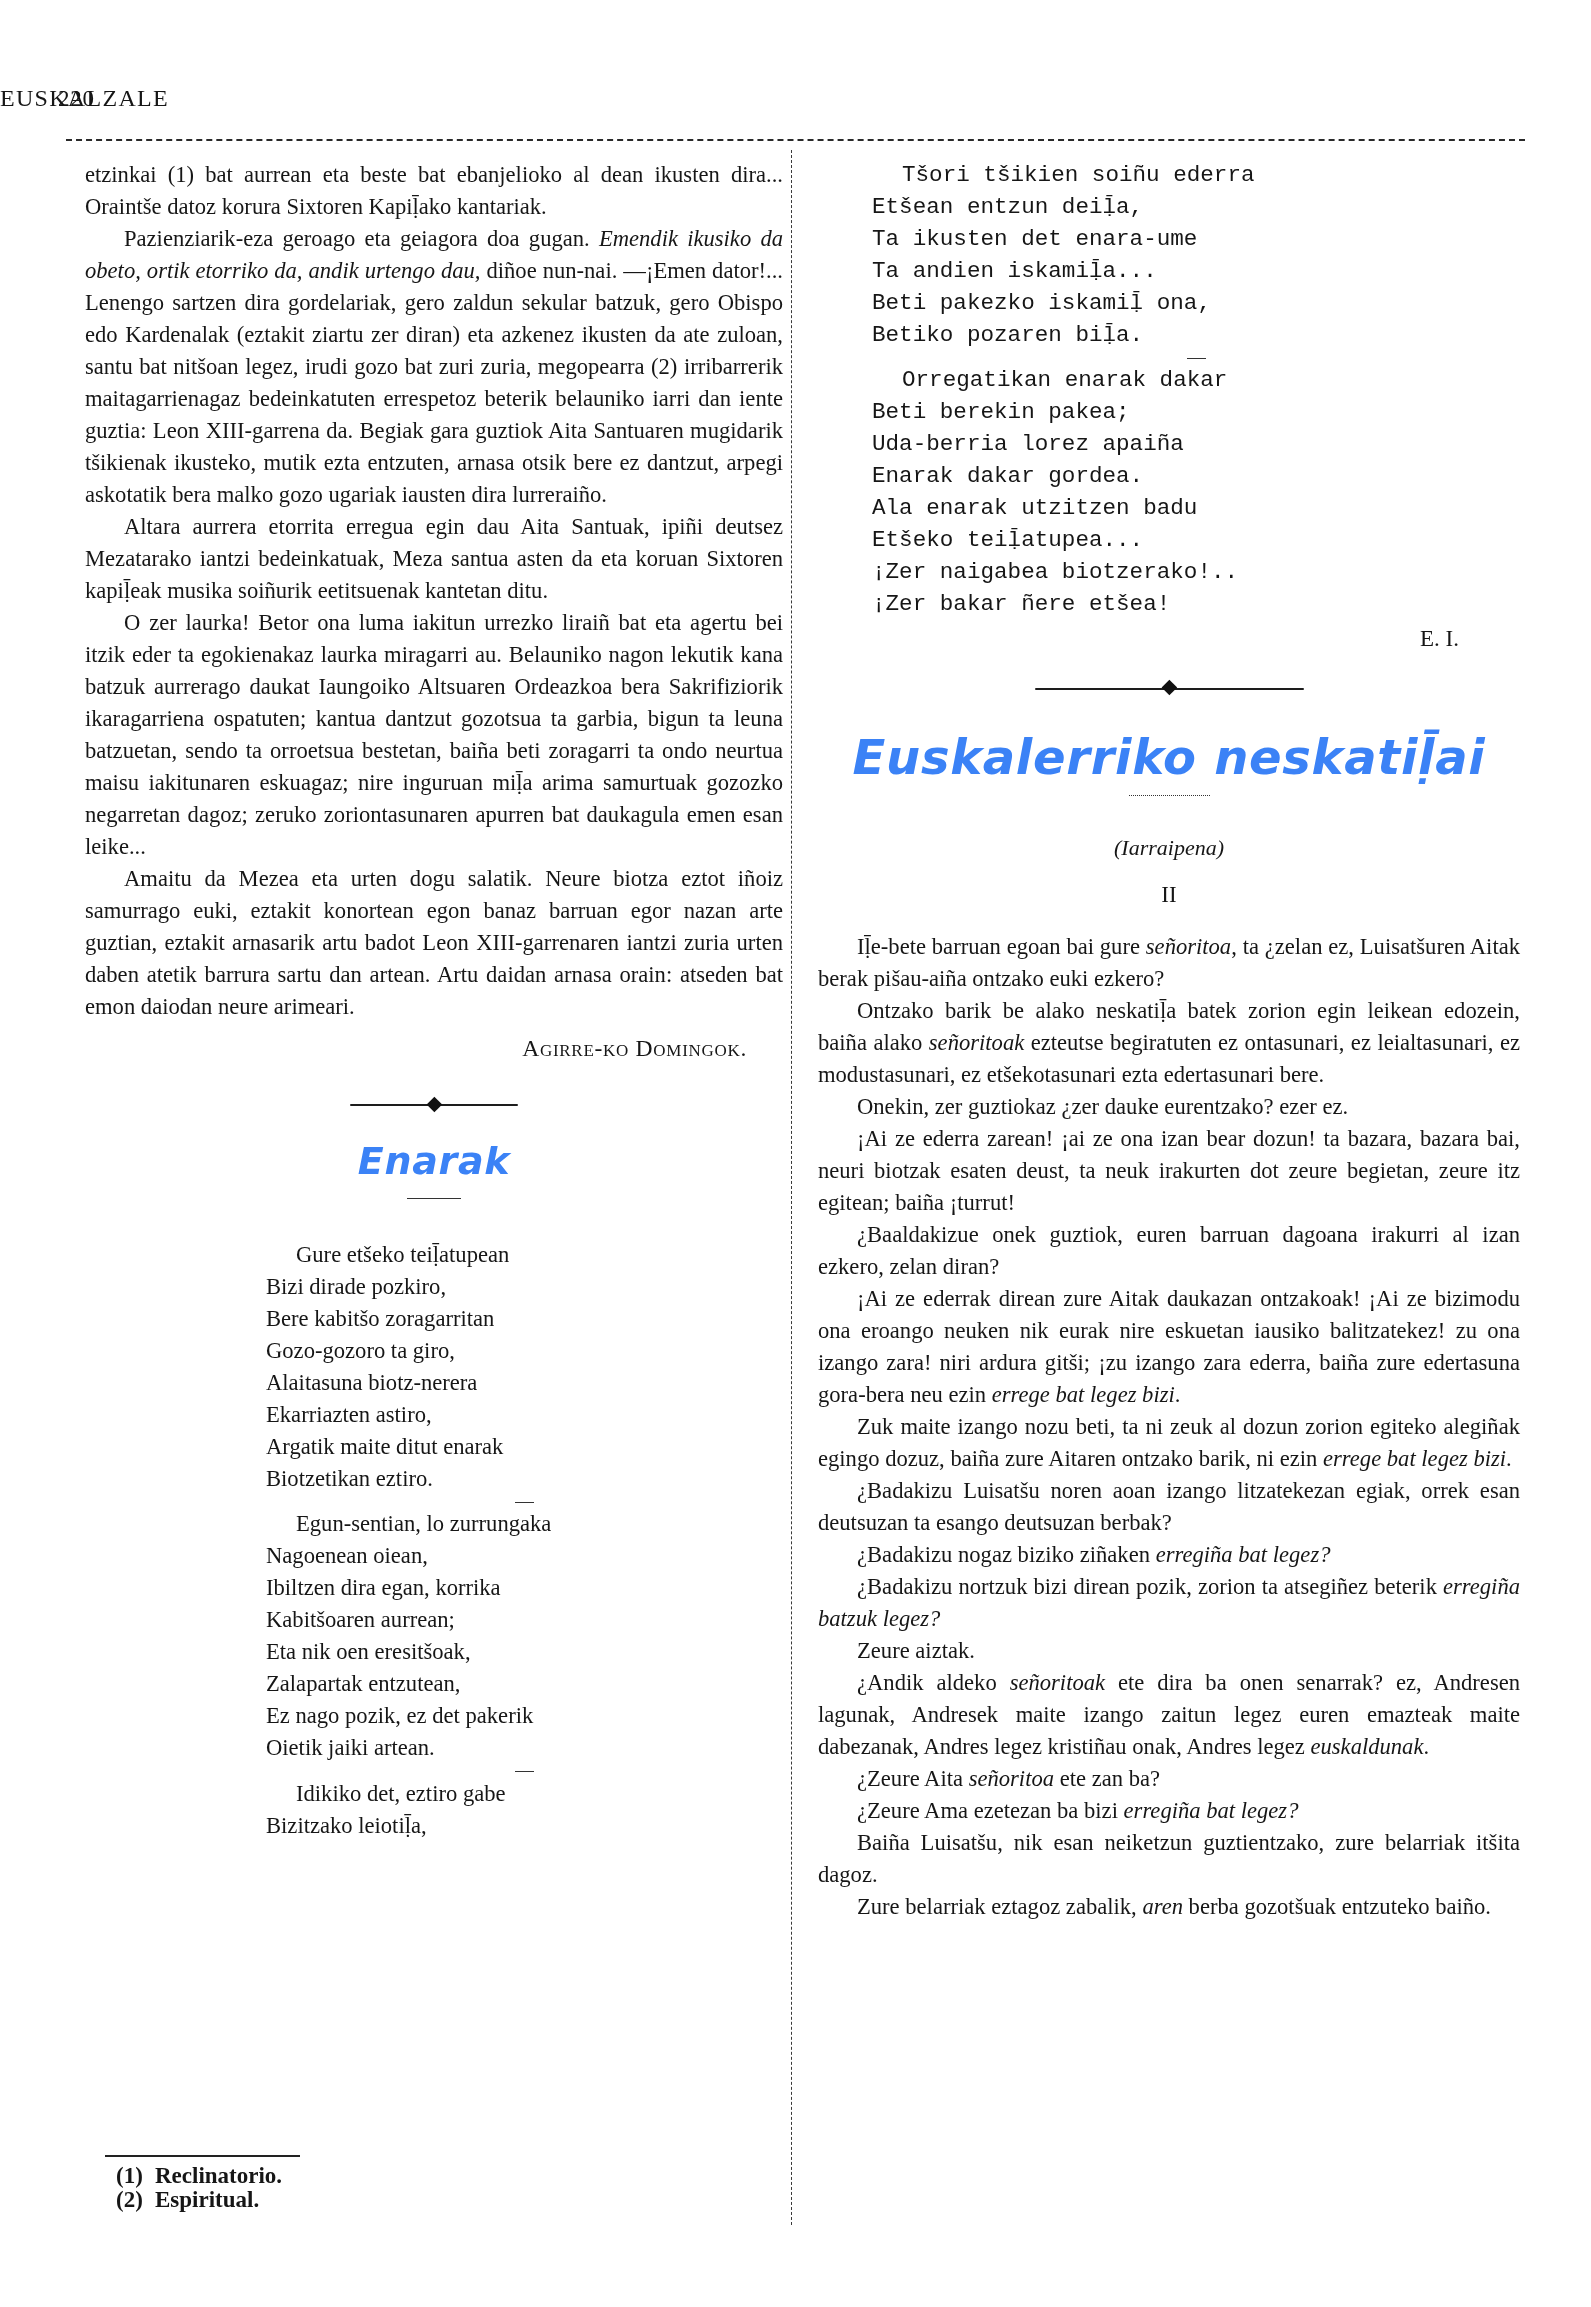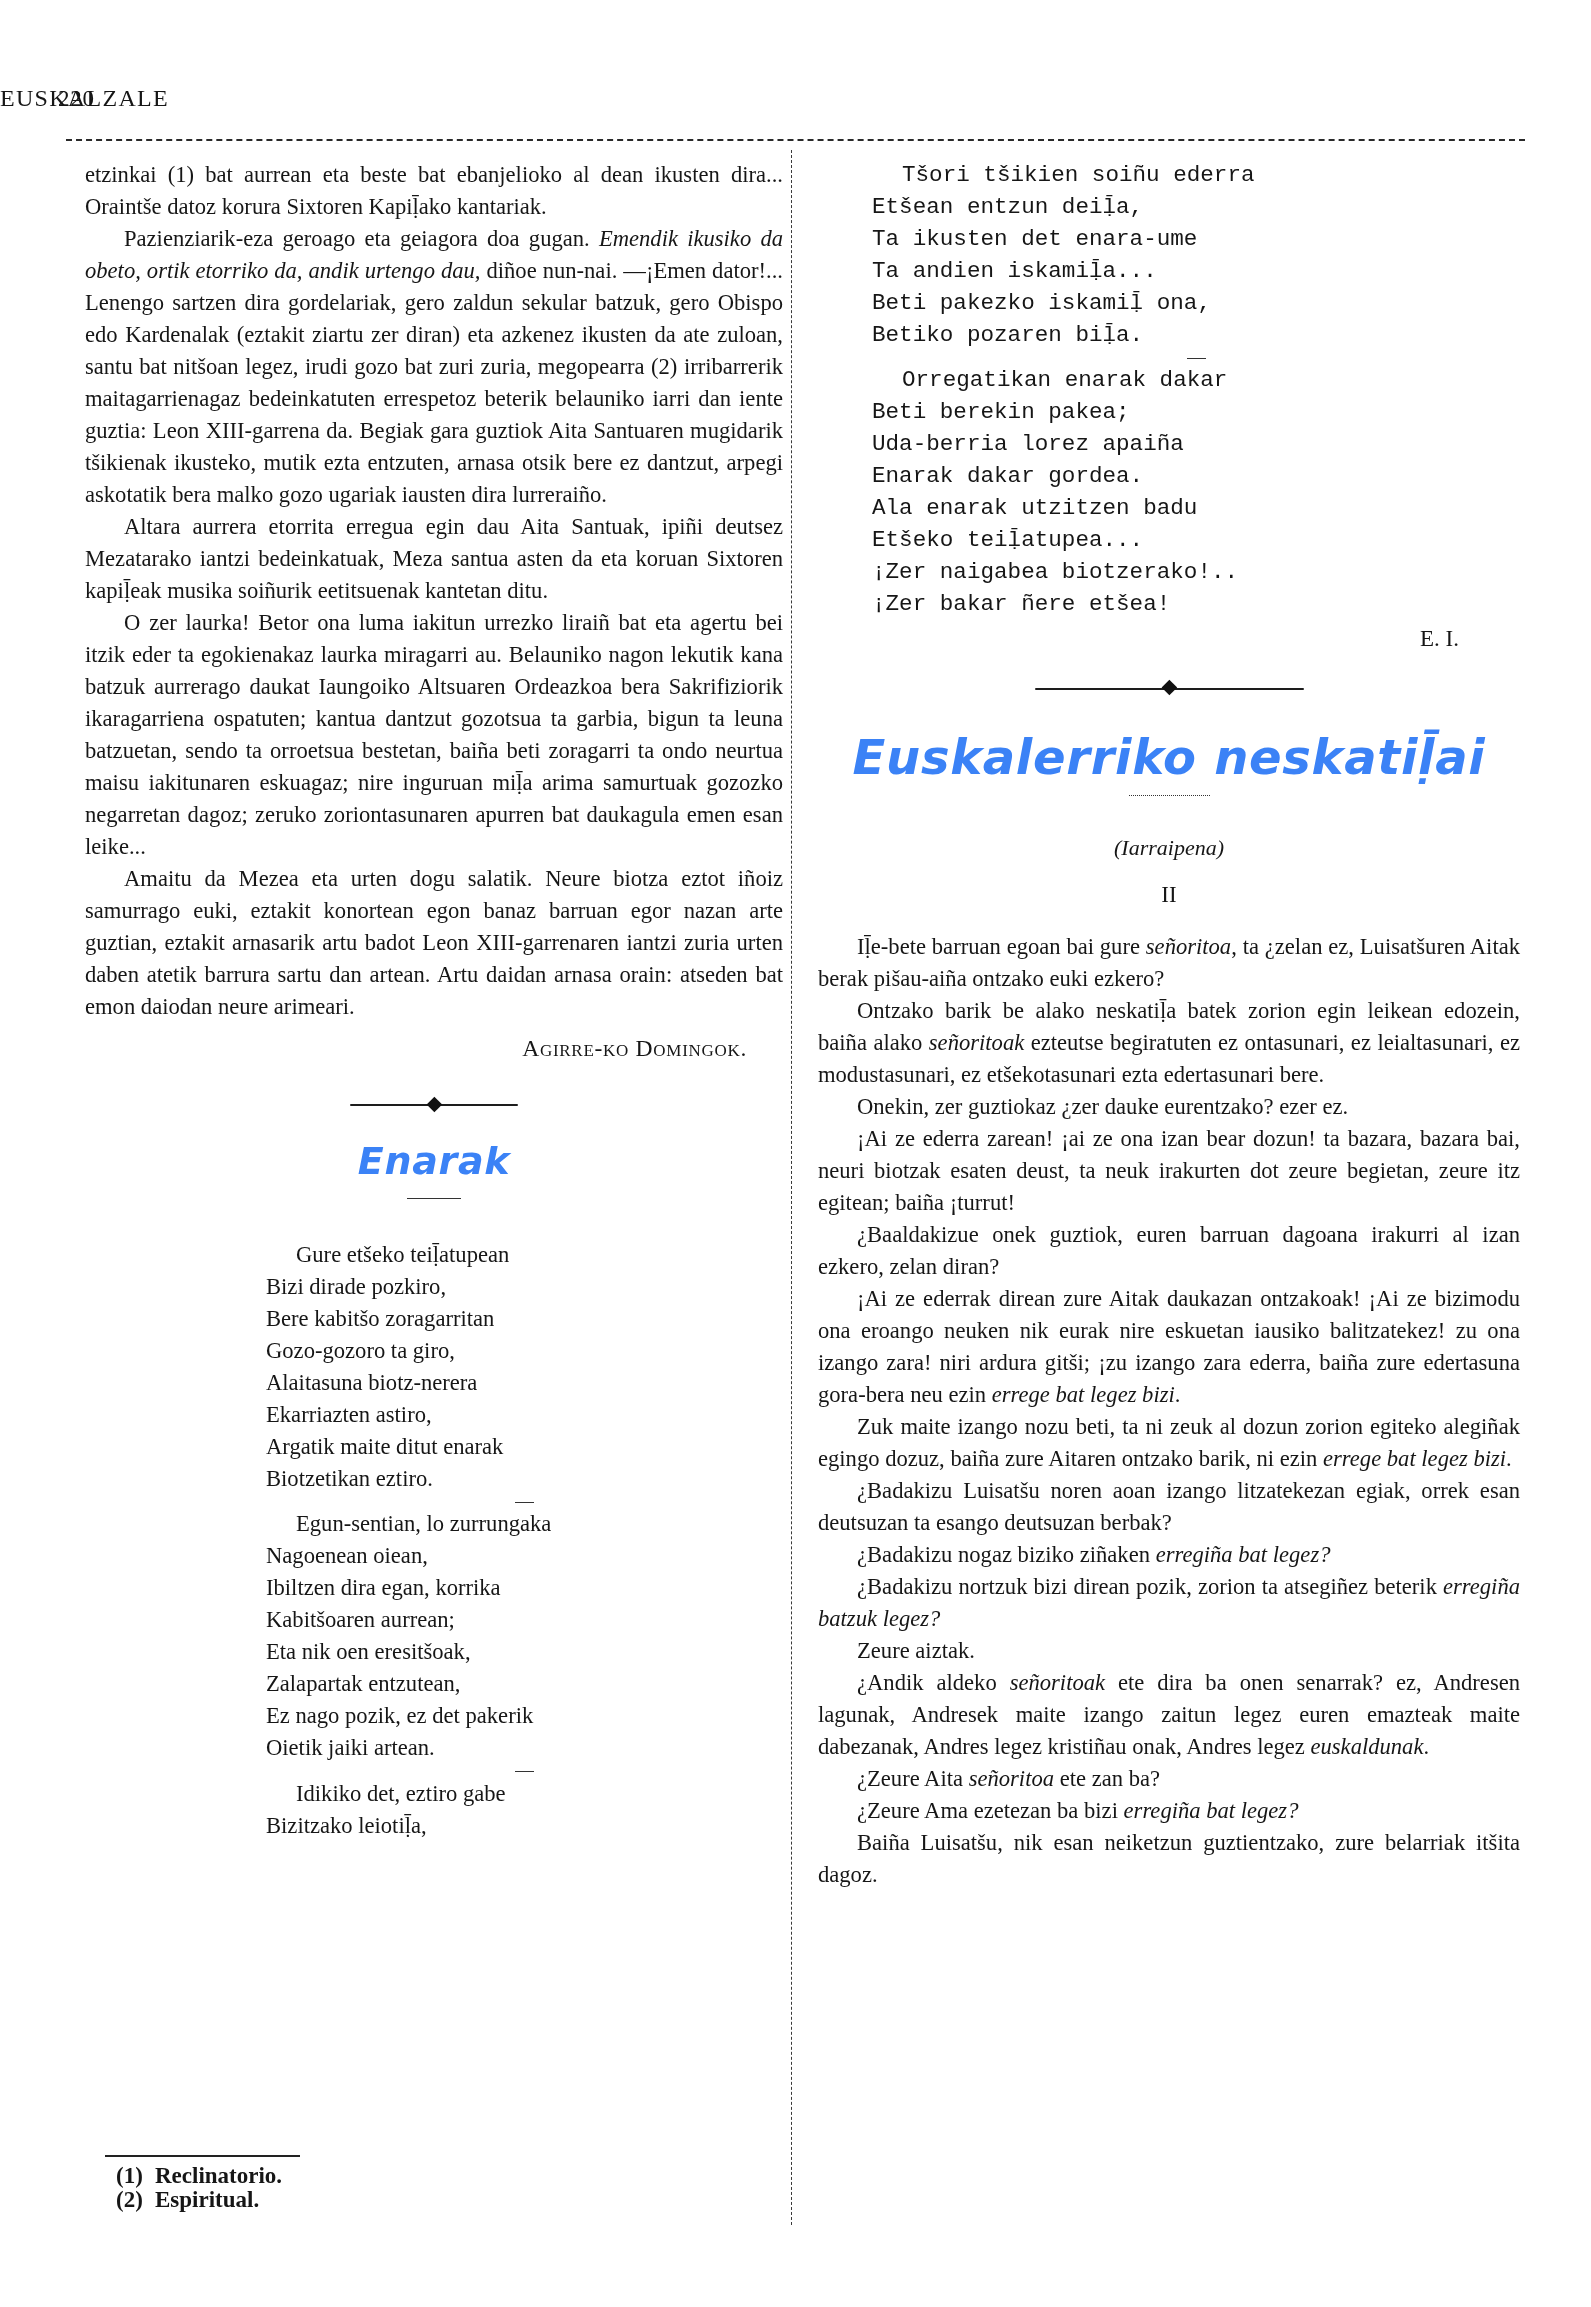--- a/index.html
+++ b/index.html
@@ -156,15 +156,16 @@
       <p class="para"><span>¡Ai ze ederrak direan zure Aitak daukazan ontzakoak! ¡Ai ze bizimodu ona eroango neuken nik eurak nire eskuetan iausiko balitzatekez! zu ona izango zara! niri ardura gitši; ¡zu izango zara ederra, baiña zure edertasuna gora-bera neu ezin </span><em>errege bat legez bizi</em><span>.</span></p>
       <p class="para"><span>Zuk maite izango nozu beti, ta ni zeuk al dozun zorion egiteko alegiñak egingo dozuz, baiña zure Aitaren ontzako barik, ni ezin </span><em>errege bat legez bizi</em><span>.</span></p>
       <p class="para"><span>¿Badakizu Luisatšu noren aoan izango litzatekezan egiak, orrek esan deutsuzan ta esango deutsuzan berbak?</span></p>
       <p class="para"><span>¿Badakizu nogaz biziko ziñaken </span><em>erregiña bat legez?</em></p>
       <p class="para"><span>¿Badakizu nortzuk bizi direan pozik, zorion ta atsegiñez beterik </span><em>erregiña batzuk legez?</em></p>
       <p class="para"><span>Zeure aiztak.</span></p>
       <p class="para"><span>¿Andik aldeko </span><em>señoritoak</em><span> ete dira ba onen senarrak? ez, Andresen lagunak, Andresek maite izango zaitun legez euren emazteak maite dabezanak, Andres legez kristiñau onak, Andres legez </span><em>euskaldunak</em><span>.</span></p>
       <p class="para"><span>¿Zeure Aita </span><em>señoritoa</em><span> ete zan ba?</span></p>
       <p class="para"><span>¿Zeure Ama ezetezan ba bizi </span><em>erregiña bat legez?</em></p>
       <p class="para"><span>Baiña Luisatšu, nik esan neiketzun guztientzako, zure belarriak itšita dagoz.</span></p>
+      <p class="para"><span>Zure belarriak eztagoz zabalik, </span><em>aren</em><span> berba gozotšuak entzuteko baiño.</span></p>
     </div>
 </div>
 
 
 </body></html>

